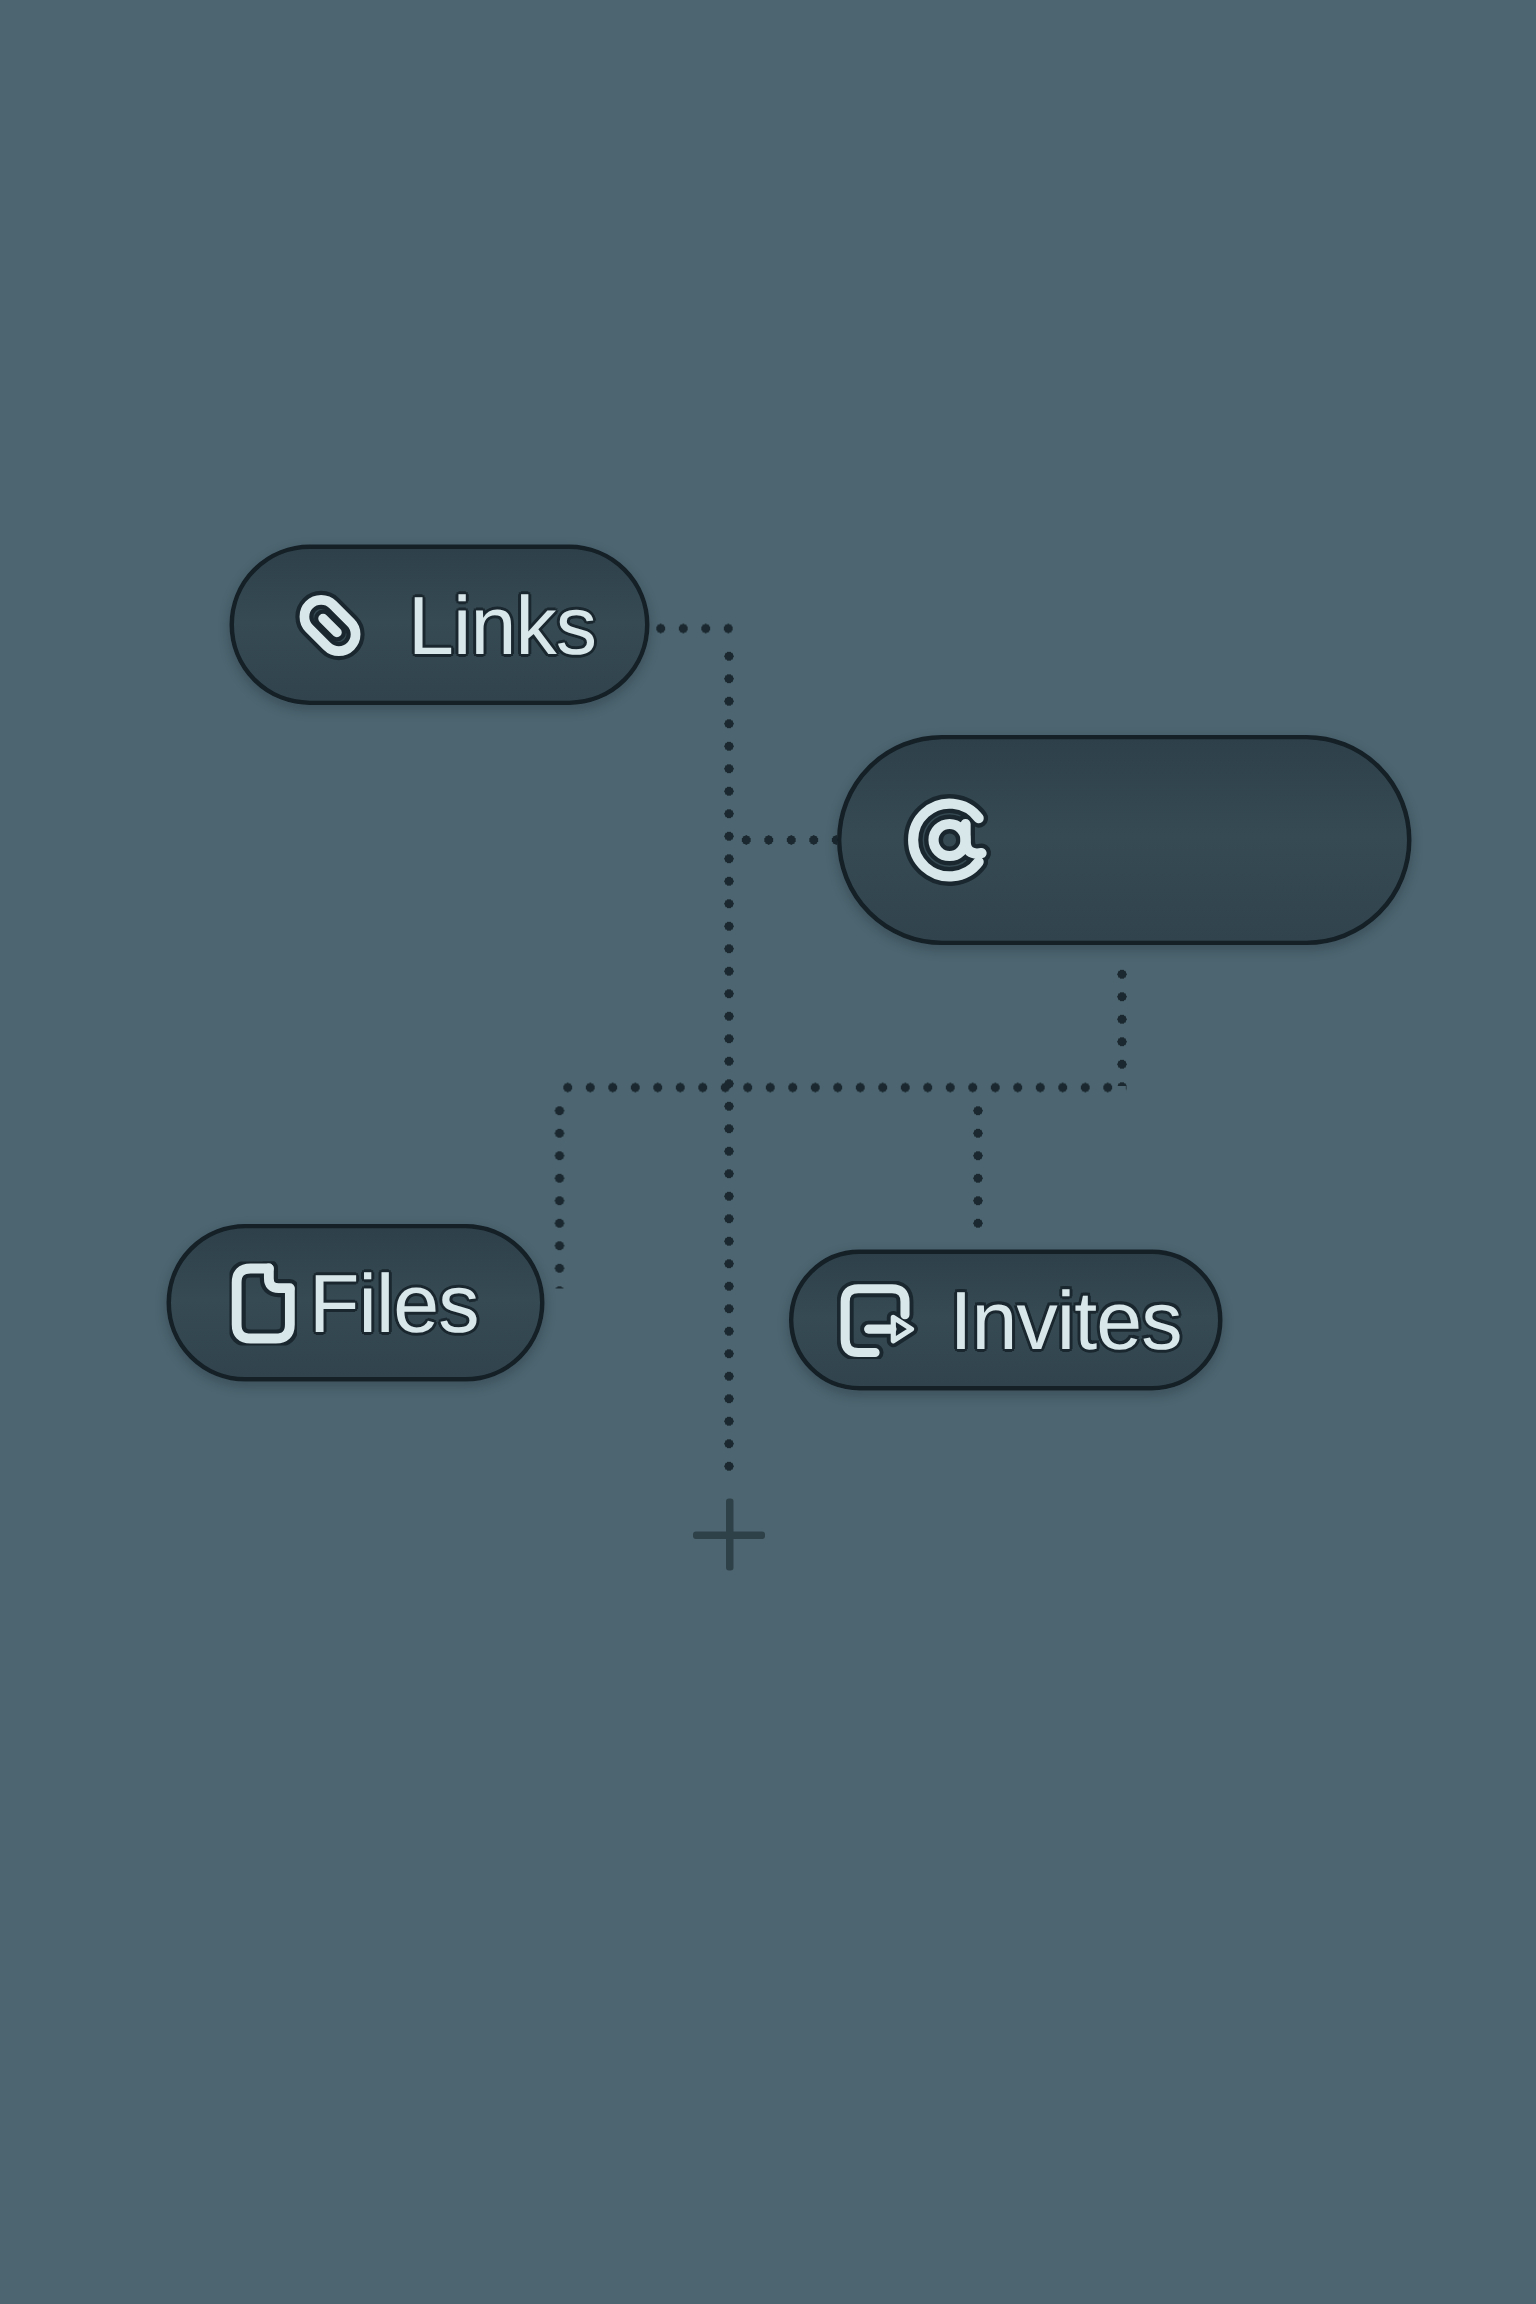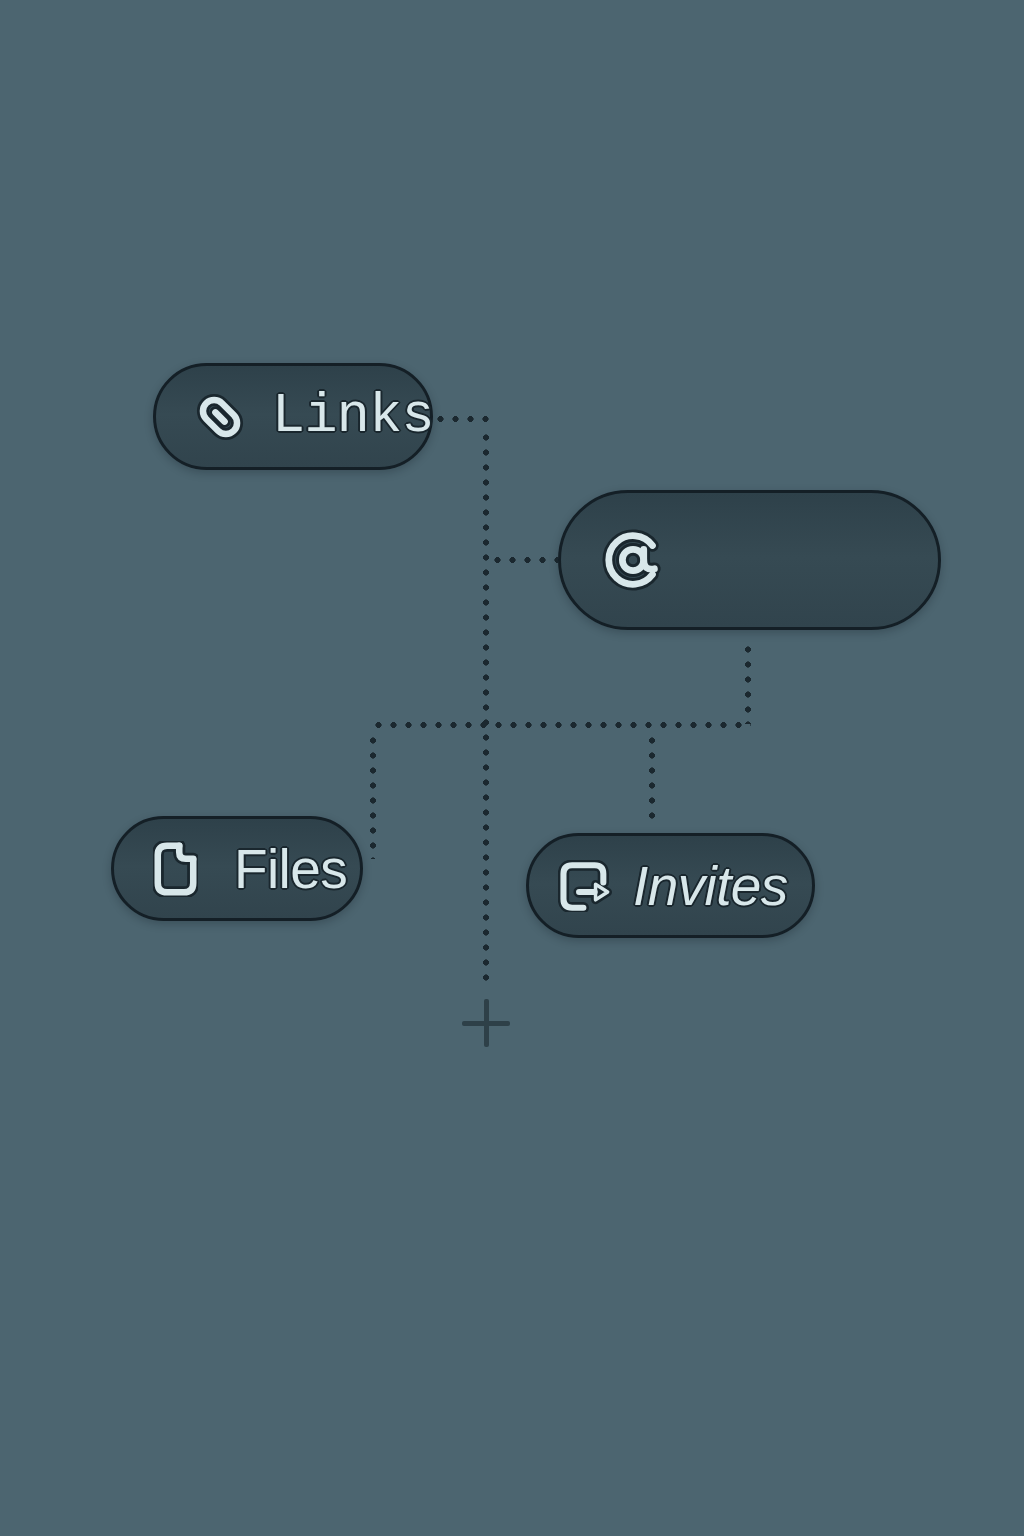--- a/index.html
+++ b/index.html
@@ -27,25 +27,25 @@
     color:#d8e7ea;
     font-size:55px;
     letter-spacing:-0.6px;
     white-space:nowrap;
     text-shadow:
       -2px 0 0 #1a272e, 2px 0 0 #1a272e,
       0 -2px 0 #1a272e, 0 2px 0 #1a272e,
       -1.4px -1.4px 0 #1a272e, 1.4px -1.4px 0 #1a272e,
       -1.4px 1.4px 0 #1a272e, 1.4px 1.4px 0 #1a272e;
   }
-  .badge-links   {left:153px;top:363px;width:280px;height:107px;padding-left:38px;gap:26px;font-family:Liberation Mono, monospace;}
+  .badge-links   {left:153px;top:363px;width:280px;height:107px;padding-left:38px;gap:26px;}
   .badge-mass    {left:558px;top:490px;width:383px;height:140px;padding-left:40px;gap:28px;}
   .badge-mass .badge-label{font-size:52px;line-height:57px;}
-  .badge-files   {left:111px;top:816px;width:252px;height:105px;padding-left:39px;gap:36px;}
-  .badge-invites {left:526px;top:833px;width:289px;height:105px;padding-left:29px;gap:19px;font-style:italic;}
+  .badge-files   {left:111px;top:816px;width:252px;height:105px;padding-left:39px;gap:8px;}
+  .badge-invites {left:526px;top:833px;width:289px;height:94px;padding-left:29px;gap:19px;}
 
   
   .icon{flex:0 0 auto;display:block;}
   .ic-outline{stroke:#1a272e;fill:none;stroke-linecap:round;stroke-linejoin:round;}
   .ic-fg{stroke:#d8e7ea;fill:none;stroke-linecap:round;stroke-linejoin:round;}
 
   
   .dotline{position:absolute;}
   .dot-h{
     height:8px;

